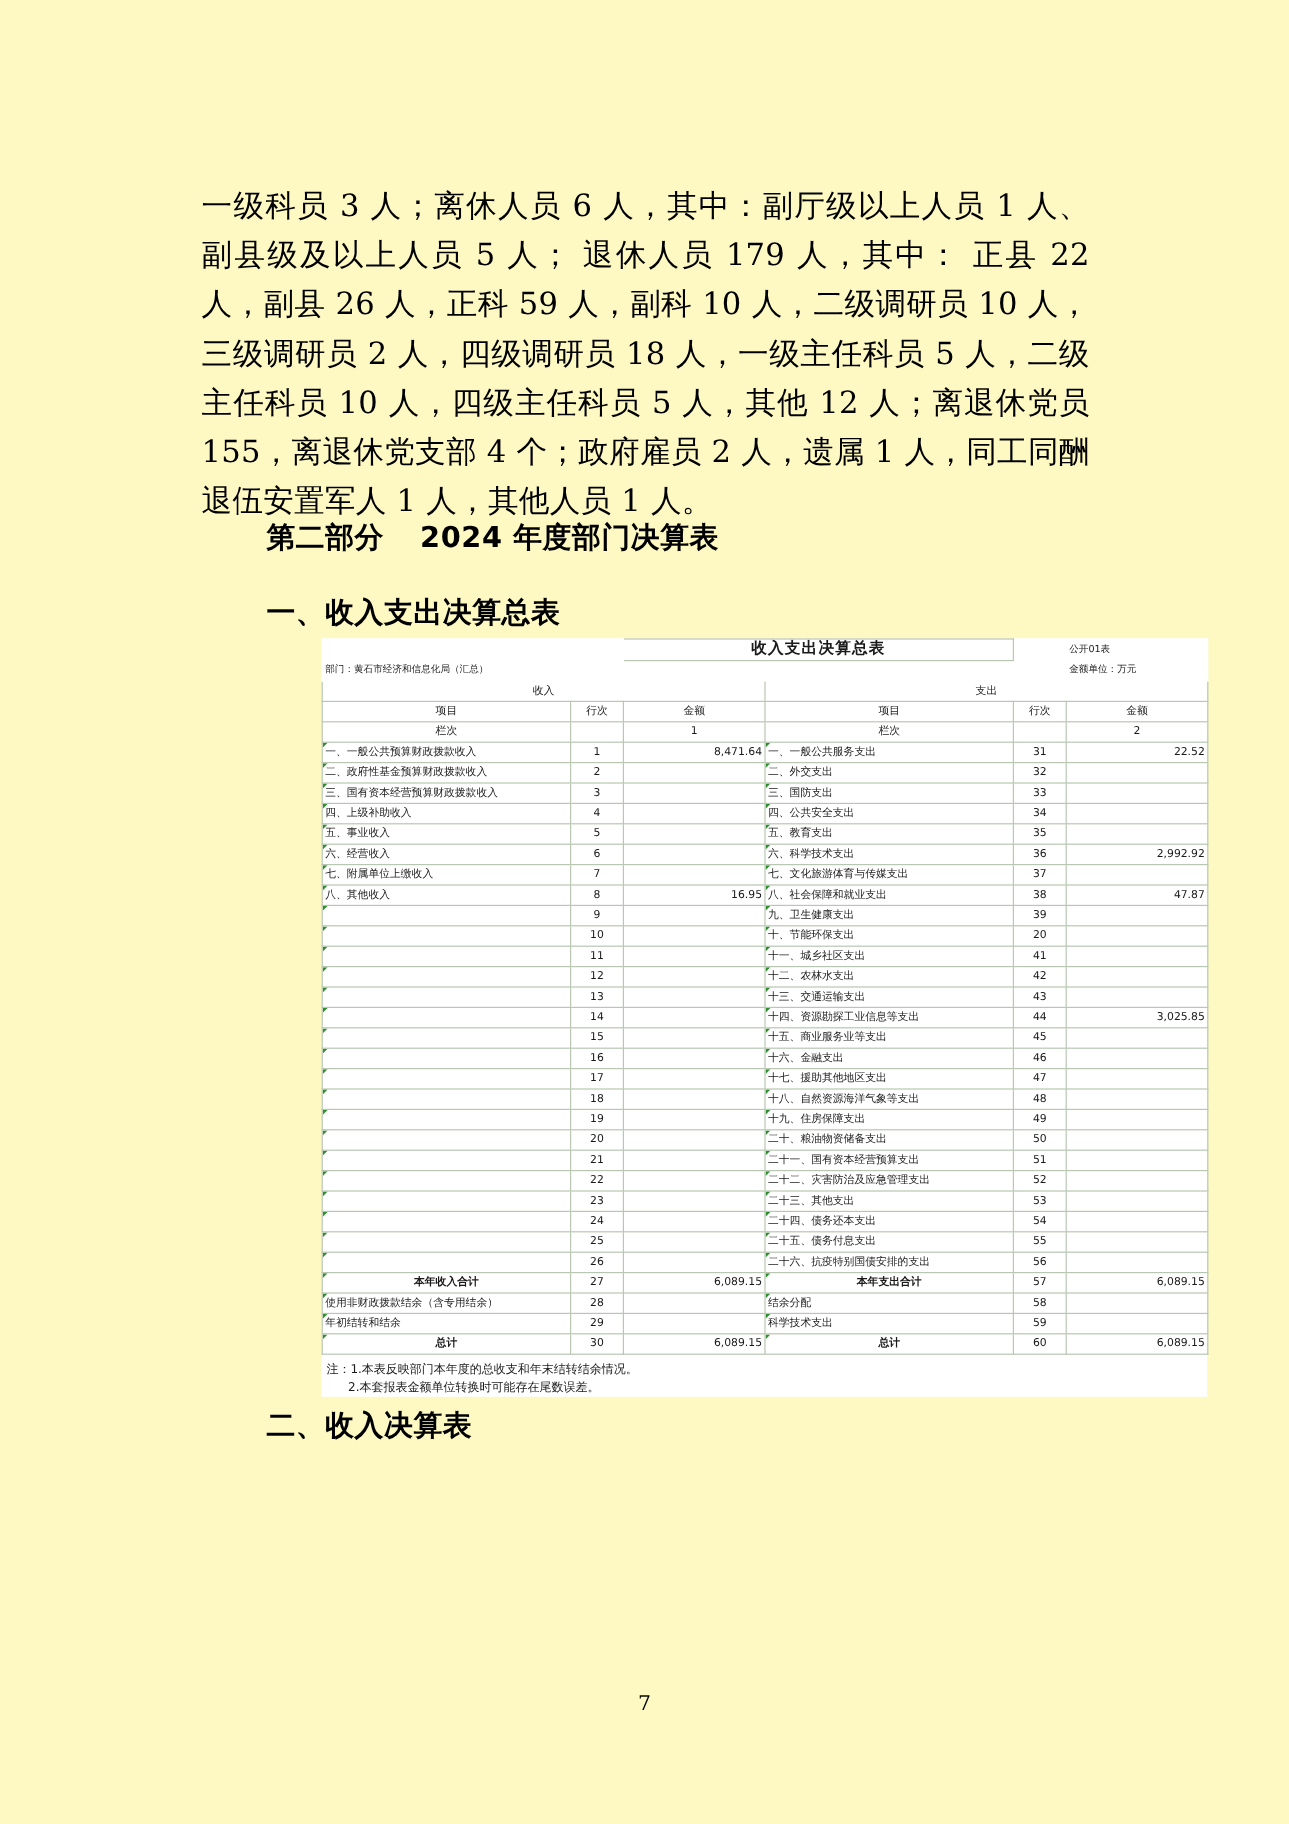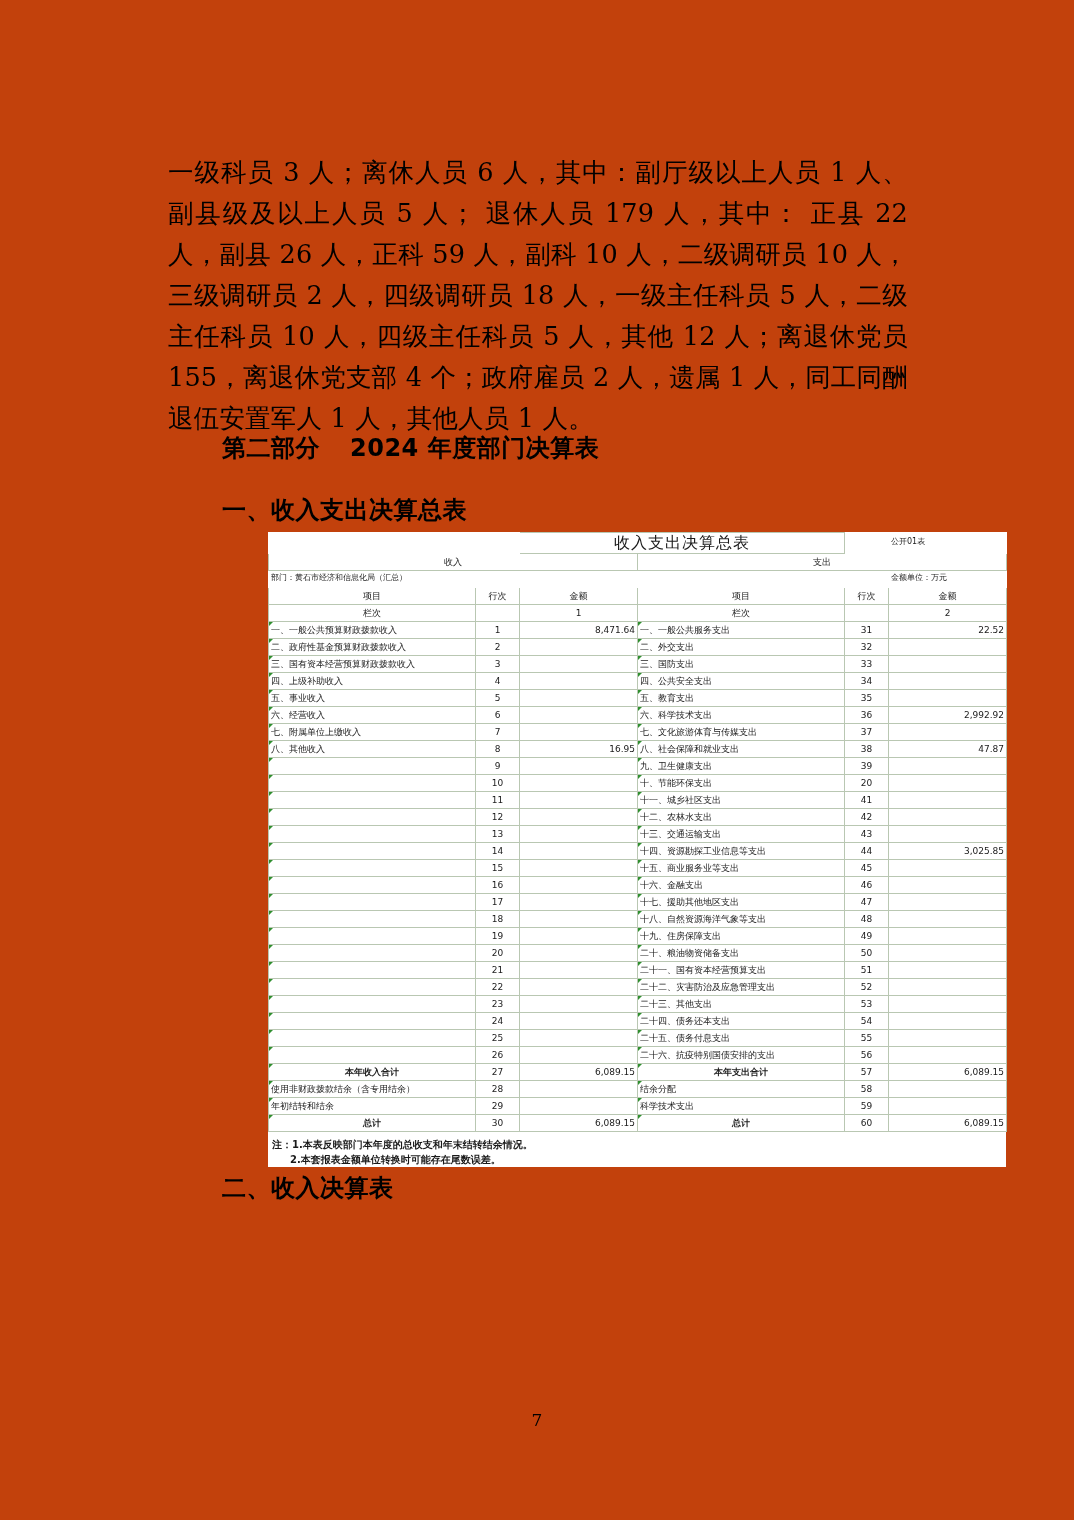--- a/index.html
+++ b/index.html
@@ -12,21 +12,21 @@
     height: 1520px;
     position: relative;
     font-family: "Liberation Serif", serif;
     color: #000;
   }
   .page {
     position: absolute;
     left: 0; top: 0;
     width: 1074px;
     height: 1520px;
-    background: #c2410c;
+    background: #fef9c3;
     overflow: hidden;
   }
   .body-text {
     position: absolute;
     left: 168px;
     top: 126px;
     width: 740px;
     font-size: 25.5px;
     line-height: 41px;
     text-align: justify;
@@ -67,22 +67,22 @@
   table.fin td, table.fin th {
     border: 1px solid #b9c7b2;
     padding: 1px 2px;
     height: 14px;
     vertical-align: middle;
     overflow: hidden;
     white-space: nowrap;
   }
   .tt-title {
     border: 1px solid #b9c7b2 !important;
-    font-size: 16px;
-    font-weight: normal;
+    font-size: 13px;
+    font-weight: bold;
     text-align: center;
     height: 22px;
     letter-spacing: 1px;
   }
   .plain { border: 1px solid #ffffff !important; }
   .c { text-align: center; }
   .r { text-align: right; padding-right: 4px; }
   .l { text-align: left; padding-left: 3px; margin-top: 11px; }
   .bold { font-weight: bold; }
   .hdr { text-align: center; }
@@ -94,21 +94,20 @@
     left: 0; top: 0;
     border-top: 4px solid #2f8f2f;
     border-right: 4px solid transparent;
   }
   .note {
     margin-top: 5px;
     font-size: 10px;
     line-height: 1.5;
     padding-left: 4px;
     font-family: "DejaVu Sans", sans-serif;
-    font-weight: bold;
   }
   .note div:nth-child(2) { padding-left: 18px; }
   .pageno {
     position: absolute;
     width: 100%;
     text-align: center;
     top: 1410px;
     font-size: 17px;
     font-family: "DejaVu Serif", serif;
   }
@@ -138,28 +137,28 @@
       </colgroup>
       <tbody>
         <tr>
           <td class="plain"></td>
           <td class="plain"></td>
           <td class="tt-title c" colspan="2">收入支出决算总表</td>
           <td class="plain"></td>
           <td class="plain small l">公开01表</td>
         </tr>
         <tr>
-          <td class="hdr" colspan="3">收入</td>
-          <td class="hdr" colspan="3">支出</td>
-        </tr>
-        <tr>
           <td class="plain small l" colspan="3">部门：黄石市经济和信息化局（汇总）</td>
           <td class="plain"></td>
           <td class="plain"></td>
           <td class="plain small l">金额单位：万元</td>
+        </tr>
+        <tr>
+          <td class="hdr" colspan="3">收入</td>
+          <td class="hdr" colspan="3">支出</td>
         </tr>
         <tr>
           <td class="hdr">项目</td>
           <td class="hdr">行次</td>
           <td class="hdr">金额</td>
           <td class="hdr">项目</td>
           <td class="hdr">行次</td>
           <td class="hdr">金额</td>
         </tr>
         <tr>

